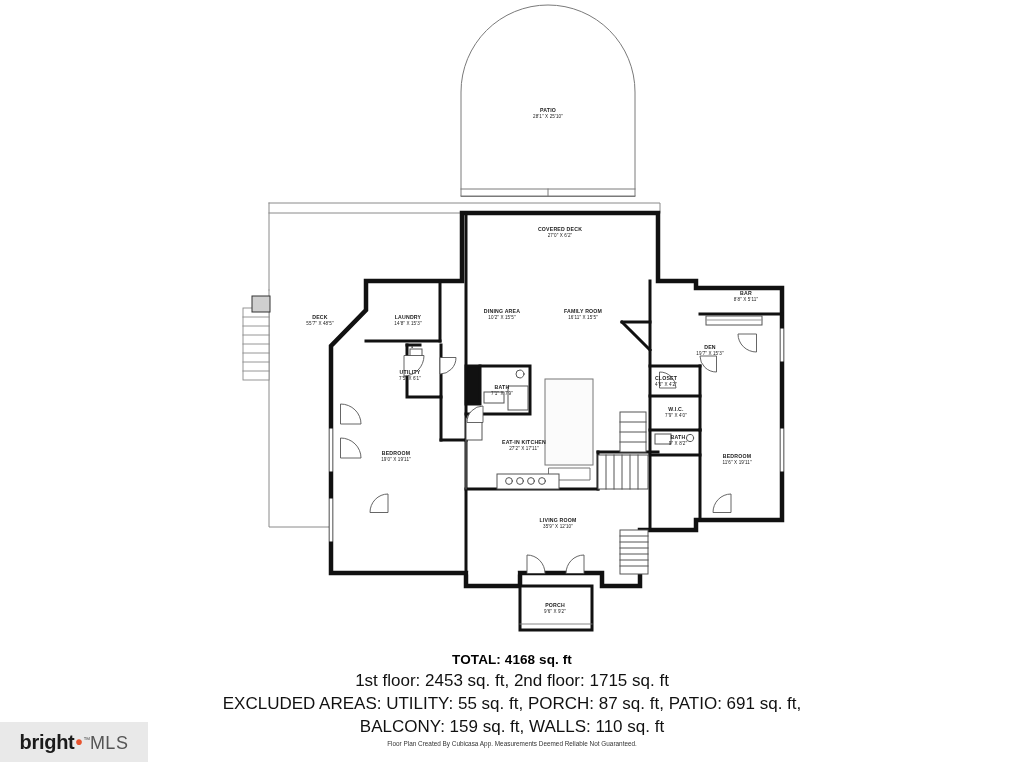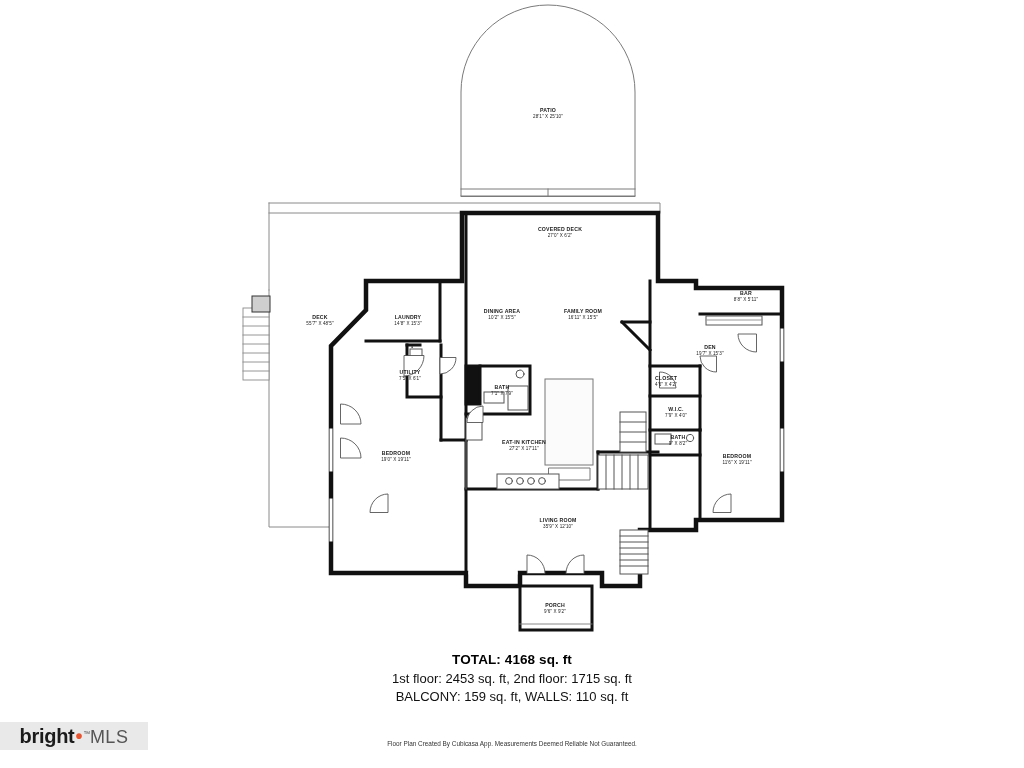--- a/index.html
+++ b/index.html
@@ -56,39 +56,39 @@
     width: 1024px;
     text-align: center;
   }
   #summary .total {
     font-size: 13.5px;
     font-weight: 700;
     letter-spacing: 0.1px;
     margin-bottom: 3px;
   }
   #summary .line {
-    font-size: 13px;
+    font-size: 17px;
     line-height: 1.35;
     color: #111;
   }
   #credit {
     position: absolute;
     left: 0;
     top: 740px;
     width: 1024px;
     text-align: center;
     font-size: 6.4px;
     color: #333;
   }
   #watermark {
     position: absolute;
     left: 0;
     top: 722px;
     width: 148px;
-    height: 28px;
+    height: 40px;
     background: #e9e9e9;
     display: flex;
     align-items: center;
     justify-content: center;
   }
   #watermark .wm-inner {
     display: flex;
     align-items: baseline;
     font-size: 20px;
     letter-spacing: -0.3px;
@@ -360,20 +360,21 @@
       <div class="room-label" style="left: 555px; top: 608px;">
         <span class="rname">PORCH</span>
         <span class="rdim">9'6" X 9'2"</span>
       </div>
     </div>
 </div>
 
 <div id="summary">
   <div class="total">TOTAL: 4168 sq. ft</div>
   <div class="line">1st floor: 2453 sq. ft, 2nd floor: 1715 sq. ft</div>
+  <div class="line">EXCLUDED AREAS: UTILITY: 55 sq. ft, PORCH: 87 sq. ft, PATIO: 691 sq. ft,</div>
   <div class="line">BALCONY: 159 sq. ft, WALLS: 110 sq. ft</div>
 </div>
 
 <div id="credit">Floor Plan Created By Cubicasa App. Measurements Deemed Reliable Not Guaranteed.</div>
 
 <div id="watermark">
   <div class="wm-inner">
     <span class="wm-bright">bright</span>
     <span class="wm-dot">•</span>
     <span class="wm-tm">™</span>

